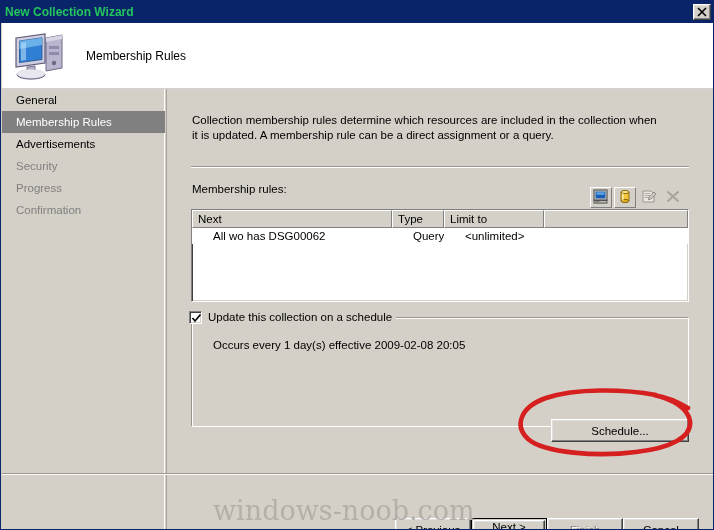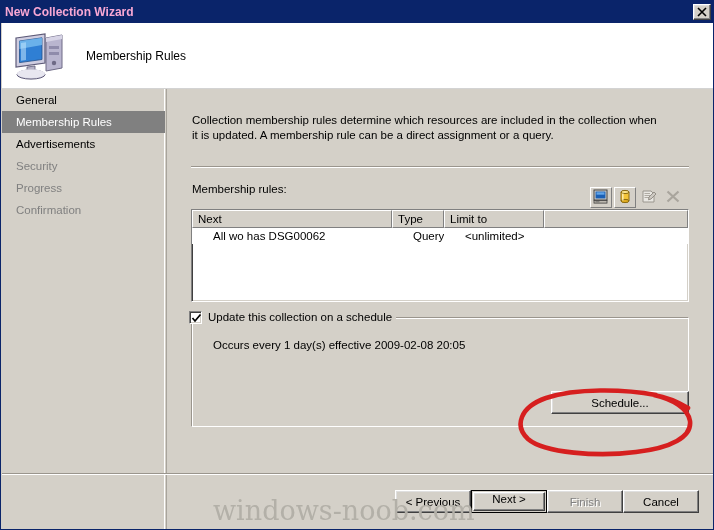--- a/index.html
+++ b/index.html
@@ -31,21 +31,21 @@
     left: 0; top: 0;
     width: 714px;
     height: 22px;
     background: #0a246a;
     display: flex;
     align-items: center;
     box-sizing: border-box;
     padding: 0 2px 0 4px;
   }
   #titlebar-text {
-    color: #f9a8d4;
+    color: #22c55e;
     font-size: 12px;
     font-weight: bold;
     letter-spacing: 0px;
     flex: 1;
     white-space: nowrap;
     overflow: hidden;
   }
   #close-button {
     width: 18px;
     height: 16px;
@@ -311,20 +311,21 @@
     box-shadow: inset -1px -1px 0 #808080, inset 1px 1px 0 #dfdfdf;
     font-family: "Liberation Sans", sans-serif;
     font-size: 11.5px;
     color: #000;
     text-align: center;
     cursor: default;
     display: flex;
     align-items: center;
     justify-content: center;
     user-select: none;
+    margin-top: 28px;
   }
   .btn.disabled { color: #808080; text-shadow: 1px 1px 0 #ffffff; }
   .btn.default {
     border: 1px solid #000000;
     box-shadow: none;
     position: relative;
   }
   .btn.default .inner {
     position: absolute;
     left: 1px; top: 1px; right: 1px; bottom: 1px;

